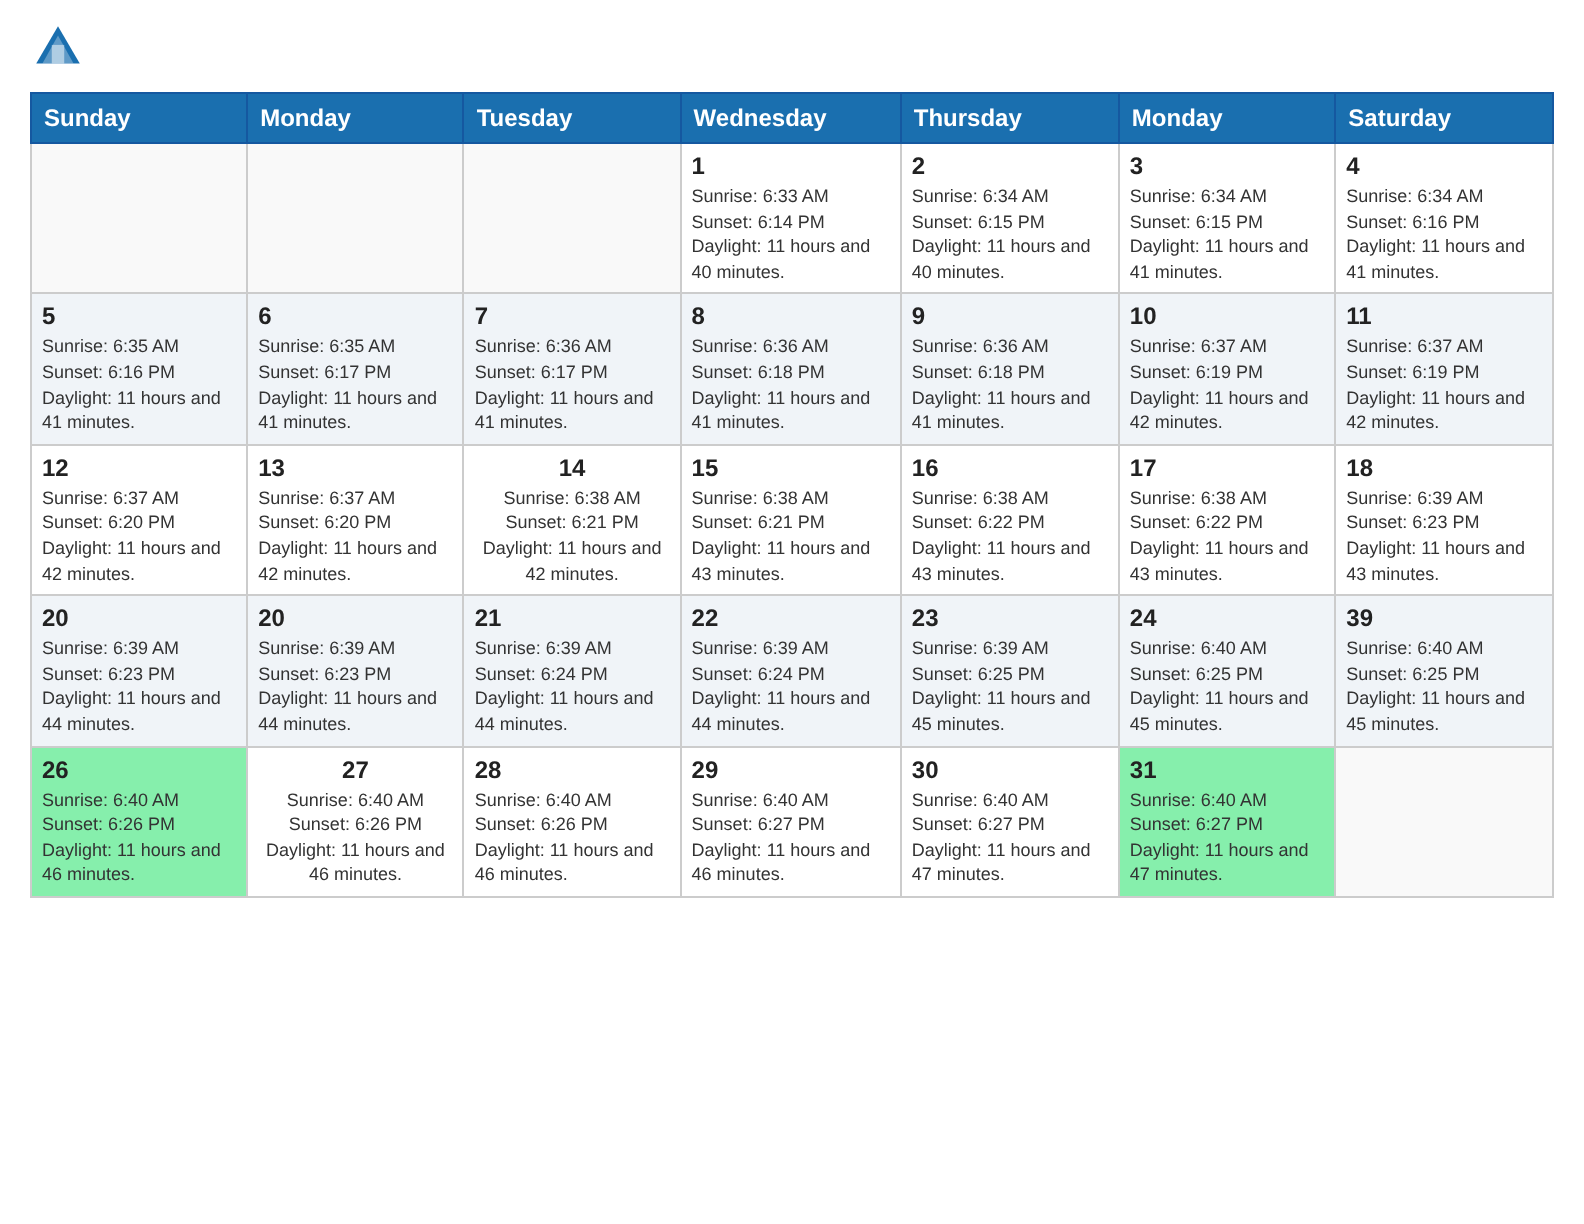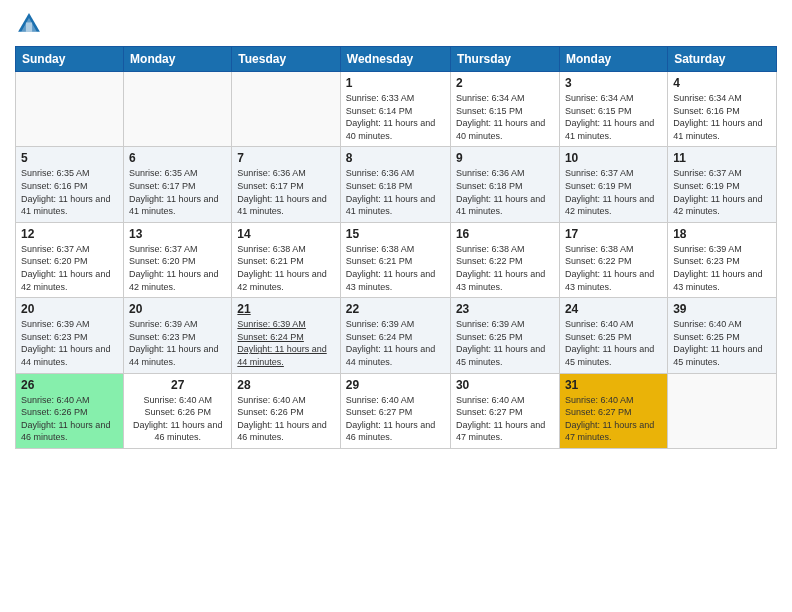--- a/index.html
+++ b/index.html
@@ -194,21 +194,21 @@
         </tr>
         <tr>
           <td style="background: rgb(255, 255, 255);">
             <span class="day-number">12</span>
             <div class="day-info">Sunrise: 6:37 AM<br>Sunset: 6:20 PM<br>Daylight: 11 hours and 42 minutes.</div>
           </td>
           <td style="background: rgb(255, 255, 255);">
             <span class="day-number">13</span>
             <div class="day-info">Sunrise: 6:37 AM<br>Sunset: 6:20 PM<br>Daylight: 11 hours and 42 minutes.</div>
           </td>
-          <td style="background: rgb(255, 255, 255);">
+          <td style="background: rgb(255, 255, 255); text-align: center;">
             <span class="day-number">14</span>
             <div class="day-info">Sunrise: 6:38 AM<br>Sunset: 6:21 PM<br>Daylight: 11 hours and 42 minutes.</div>
           </td>
           <td style="background: rgb(255, 255, 255);">
             <span class="day-number">15</span>
             <div class="day-info">Sunrise: 6:38 AM<br>Sunset: 6:21 PM<br>Daylight: 11 hours and 43 minutes.</div>
           </td>
           <td style="background: rgb(255, 255, 255);">
             <span class="day-number">16</span>
             <div class="day-info">Sunrise: 6:38 AM<br>Sunset: 6:22 PM<br>Daylight: 11 hours and 43 minutes.</div>
@@ -224,21 +224,21 @@
         </tr>
         <tr>
           <td style="background: rgb(240, 244, 248);">
             <span class="day-number">20</span>
             <div class="day-info">Sunrise: 6:39 AM<br>Sunset: 6:23 PM<br>Daylight: 11 hours and 44 minutes.</div>
           </td>
           <td style="background: rgb(240, 244, 248);">
             <span class="day-number">20</span>
             <div class="day-info">Sunrise: 6:39 AM<br>Sunset: 6:23 PM<br>Daylight: 11 hours and 44 minutes.</div>
           </td>
-          <td style="background: rgb(240, 244, 248); text-decoration: underline;">
+          <td style="background: rgb(240, 244, 248);">
             <span class="day-number">21</span>
             <div class="day-info">Sunrise: 6:39 AM<br>Sunset: 6:24 PM<br>Daylight: 11 hours and 44 minutes.</div>
           </td>
           <td style="background: rgb(240, 244, 248);">
             <span class="day-number">22</span>
             <div class="day-info">Sunrise: 6:39 AM<br>Sunset: 6:24 PM<br>Daylight: 11 hours and 44 minutes.</div>
           </td>
           <td style="background: rgb(240, 244, 248);">
             <span class="day-number">23</span>
             <div class="day-info">Sunrise: 6:39 AM<br>Sunset: 6:25 PM<br>Daylight: 11 hours and 45 minutes.</div>
@@ -266,21 +266,21 @@
             <div class="day-info">Sunrise: 6:40 AM<br>Sunset: 6:26 PM<br>Daylight: 11 hours and 46 minutes.</div>
           </td>
           <td style="background: rgb(255, 255, 255);">
             <span class="day-number">29</span>
             <div class="day-info">Sunrise: 6:40 AM<br>Sunset: 6:27 PM<br>Daylight: 11 hours and 46 minutes.</div>
           </td>
           <td style="background: rgb(255, 255, 255);">
             <span class="day-number">30</span>
             <div class="day-info">Sunrise: 6:40 AM<br>Sunset: 6:27 PM<br>Daylight: 11 hours and 47 minutes.</div>
           </td>
-          <td style="background: #eab308;">
+          <td style="background: #86efac;">
             <span class="day-number">31</span>
             <div class="day-info">Sunrise: 6:40 AM<br>Sunset: 6:27 PM<br>Daylight: 11 hours and 47 minutes.</div>
           </td>
           <td class="empty-cell"></td>
         </tr>
       </tbody>
   </table>
 </div>
 
 </body></html>

